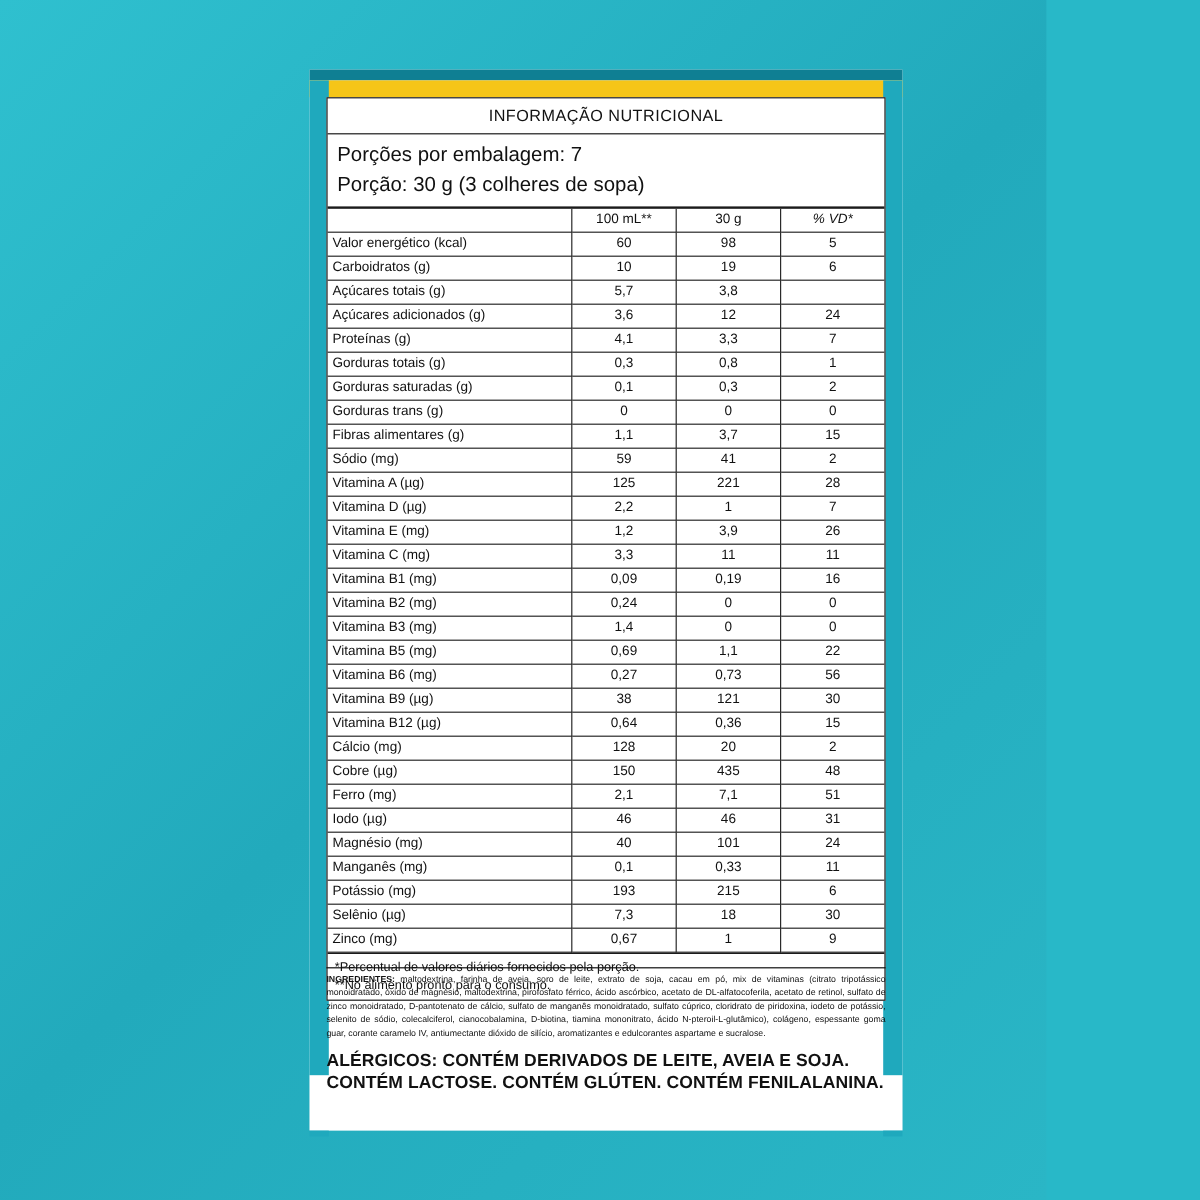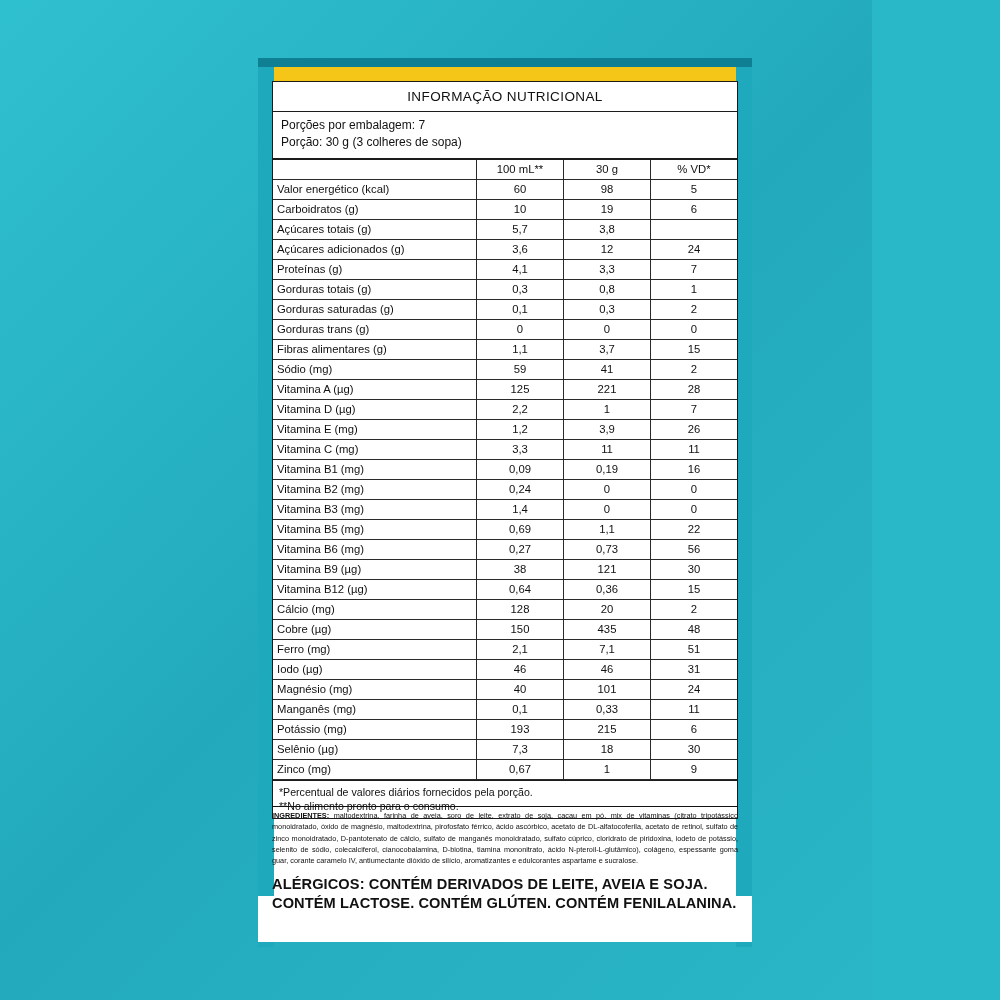--- a/index.html
+++ b/index.html
@@ -75,21 +75,21 @@
   }
   .panel-title {
     text-align: center;
     font-size: 13.5px;
     letter-spacing: 0.4px;
     color: #111;
     padding: 7px 0 7px 0;
     border-bottom: 1.4px solid #1b1b1b;
   }
   .servings {
-    font-size: 12px;
+    font-size: 17px;
     color: #111;
     padding: 5px 8px 6px 8px;
     line-height: 1.45;
     border-bottom: 2.6px solid #1b1b1b;
   }
 
   table.nutri {
     width: 100%;
     border-collapse: collapse;
     font-size: 11.3px;
@@ -117,20 +117,21 @@
   }
   table.nutri td.val {
     text-align: center;
     width: 78px;
   }
   table.nutri td.val.last {
     border-right: none;
   }
   table.nutri thead th.val.last {
     border-right: none;
+    font-style: italic;
   }
   .ind1 { padding-left: 16px; }
   .ind2 { padding-left: 30px; }
 
   .footnotes {
     font-size: 10.6px;
     color: #111;
     padding: 4px 12px 5px 6px;
     line-height: 1.35;
     border-top: 1.4px solid #1b1b1b;

